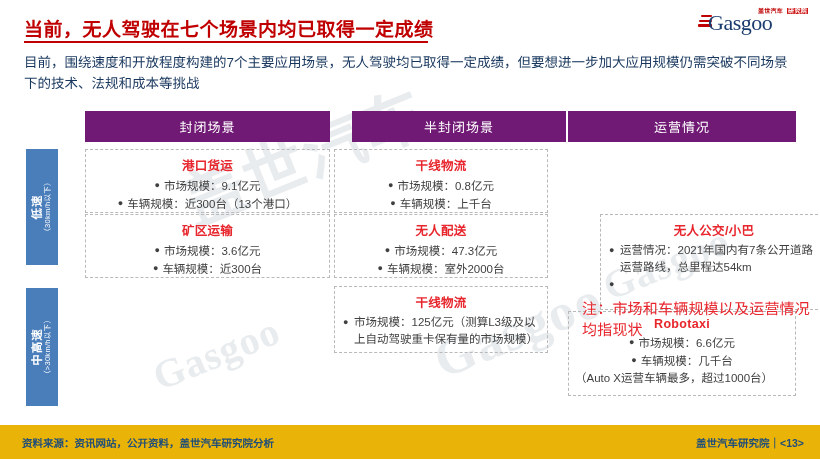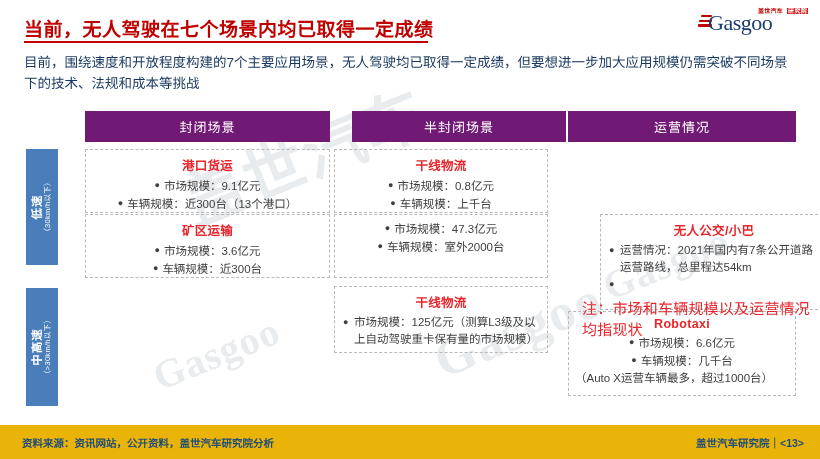--- a/index.html
+++ b/index.html
@@ -293,20 +293,21 @@
 
     <div class="card c-clean">
       <div class="card-title">干线物流</div>
       <ul>
         <li class="li-center"><span class="bullet">●</span><span>市场规模：0.8亿元</span></li>
         <li class="li-center"><span class="bullet">●</span><span>车辆规模：上千台</span></li>
       </ul>
     </div>
 
     <div class="card c-deliv">
+      <div class="card-title">无人配送</div>
       <ul>
         <li class="li-center"><span class="bullet">●</span><span>市场规模：47.3亿元</span></li>
         <li class="li-center"><span class="bullet">●</span><span>车辆规模：室外2000台</span></li>
       </ul>
     </div>
 
     <div class="card c-trunk">
       <div class="card-title">干线物流</div>
       <ul>
         <li class="li-hang"><span class="bullet">●</span><span>市场规模：125亿元（测算L3级及以上自动驾驶重卡保有量的市场规模）</span></li>

